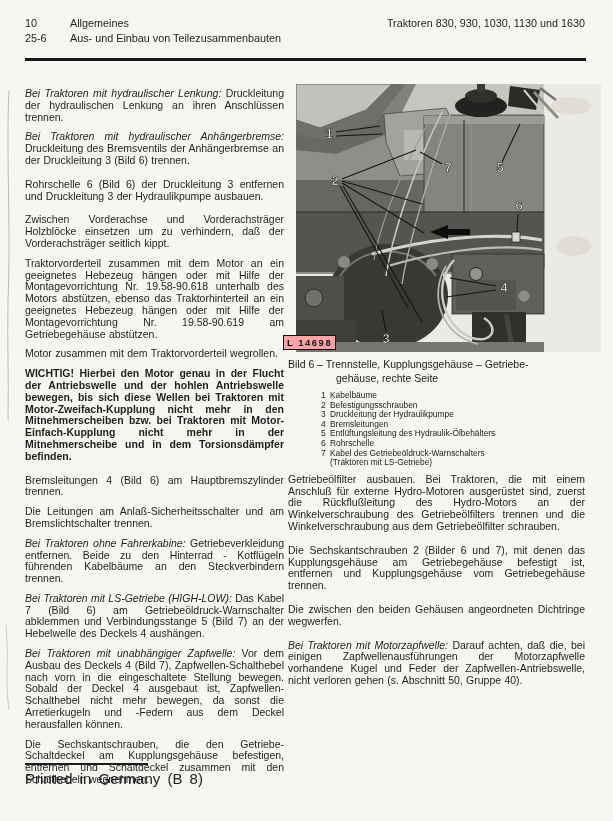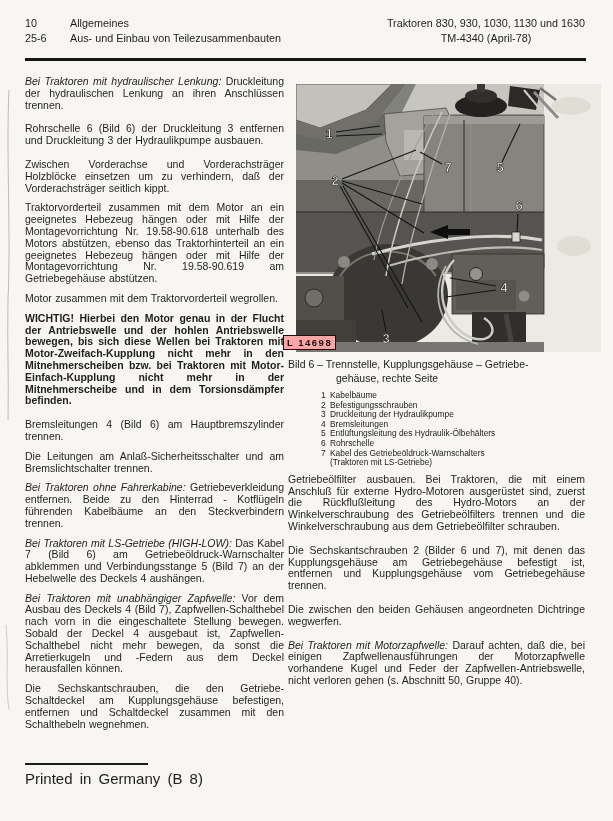--- a/index.html
+++ b/index.html
@@ -7,25 +7,25 @@
     width:613px;height:821px;position:relative;overflow:hidden;
     background:#f7f6f2;color:#1e1e1e;
     font-family:"Liberation Sans","DejaVu Sans",sans-serif;
     -webkit-font-smoothing:antialiased;
   }
   .abs{position:absolute;}
   
   .hdr{top:16px;left:25px;right:28px;font-size:10.8px;line-height:15px;}
   .hdr-row{display:flex;}
   .hdr-num{width:45px;flex:0 0 45px;}
-  .hdr-right{position:absolute;right:0;top:0;text-align:center;line-height:15px;}
+  .hdr-right{position:absolute;right:0;top:0;text-align:left;line-height:15px;}
   .page-rule{top:58px;left:25px;width:561px;height:3px;background:#171717;}
   
   .col{font-size:10.5px;line-height:11.8px;text-align:justify;word-spacing:.4px;}
-  .left-col{top:76px;left:25px;width:259px;}
+  .left-col{top:88px;left:25px;width:259px;}
   .para{margin:0 0 8px 0;}
   .para.gap{margin-top:12px;}
   .it{font-style:italic;}
   .bold{font-weight:bold;}
   
   .photo{top:84px;left:296px;width:305px;height:268px;}
   .photo svg{display:block;}
   .photo-label{
     position:absolute;left:-13px;top:251px;background:#fca5a5;border:1.5px solid #111;
     font-size:9.5px;font-weight:bold;letter-spacing:1.5px;padding:0 3px;line-height:13px;color:#111;
@@ -52,27 +52,27 @@
   <div class="hdr-row">
     <span class="hdr-num">10</span>
     <span>Allgemeines</span>
   </div>
   <div class="hdr-row">
     <span class="hdr-num">25-6</span>
     <span>Aus- und Einbau von Teilezusammenbauten</span>
   </div>
   <div class="hdr-right">
     <div>Traktoren 830, 930, 1030, 1130 und 1630</div>
-    <div>TM-4340 (April-78)</div>
   </div>
 </div>
 <div class="abs page-rule"></div>
 
 <div class="abs col left-col">
   <p class="para"><span class="it">Bei Traktoren mit hydraulischer Lenkung:</span><span> Druckleitung der hydraulischen Lenkung an ihren Anschlüssen trennen.</span></p>
+  <p class="para"><span class="it">Bei Traktoren mit hydraulischer Anhängerbremse:</span><span> Druckleitung des Bremsventils der Anhängerbremse an der Druckleitung 3 (Bild 6) trennen.</span></p>
   <p class="para gap"><span>Rohrschelle 6 (Bild 6) der Druckleitung 3 entfernen und Druckleitung 3 der Hydraulikpumpe ausbauen.</span></p>
   <p class="para gap"><span>Zwischen Vorderachse und Vorderachsträger Holzblöcke einsetzen um zu verhindern, daß der Vorderachsträger seitlich kippt.</span></p>
   <p class="para"><span>Traktorvorderteil zusammen mit dem Motor an ein geeignetes Hebezeug hängen oder mit Hilfe der Montagevorrichtung Nr. 19.58-90.618 unterhalb des Motors abstützen, ebenso das Traktorhinterteil an ein geeignetes Hebezeug hängen oder mit Hilfe der Montagevorrichtung Nr. 19.58-90.619 am Getriebegehäuse abstützen.</span></p>
   <p class="para"><span>Motor zusammen mit dem Traktorvorderteil wegrollen.</span></p>
   <p class="para bold"><span>WICHTIG! Hierbei den Motor genau in der Flucht der Antriebswelle und der hohlen Antriebswelle bewegen, bis sich diese Wellen bei Traktoren mit Motor-Zweifach-Kupplung nicht mehr in den Mitnehmerscheiben bzw. bei Traktoren mit Motor-Einfach-Kupplung nicht mehr in der Mitnehmerscheibe und in dem Torsionsdämpfer befinden.</span></p>
   <p class="para gap"><span>Bremsleitungen 4 (Bild 6) am Hauptbremszylinder trennen.</span></p>
   <p class="para"><span>Die Leitungen am Anlaß-Sicherheitsschalter und am Bremslichtschalter trennen.</span></p>
   <p class="para"><span class="it">Bei Traktoren ohne Fahrerkabine:</span><span> Getriebeverkleidung entfernen. Beide zu den Hinterrad - Kotflügeln führenden Kabelbäume an den Steckverbindern trennen.</span></p>
   <p class="para"><span class="it">Bei Traktoren mit LS-Getriebe (HIGH-LOW):</span><span> Das Kabel 7 (Bild 6) am Getriebeöldruck-Warnschalter abklemmen und Verbindungsstange 5 (Bild 7) an der Hebelwelle des Deckels 4 aushängen.</span></p>
   <p class="para"><span class="it">Bei Traktoren mit unabhängiger Zapfwelle:</span><span> Vor dem Ausbau des Deckels 4 (Bild 7), Zapfwellen-Schalthebel nach vorn in die eingeschaltete Stellung bewegen. Sobald der Deckel 4 ausgebaut ist, Zapfwellen-Schalthebel nicht mehr bewegen, da sonst die Arretierkugeln und -Federn aus dem Deckel herausfallen können.</span></p>

